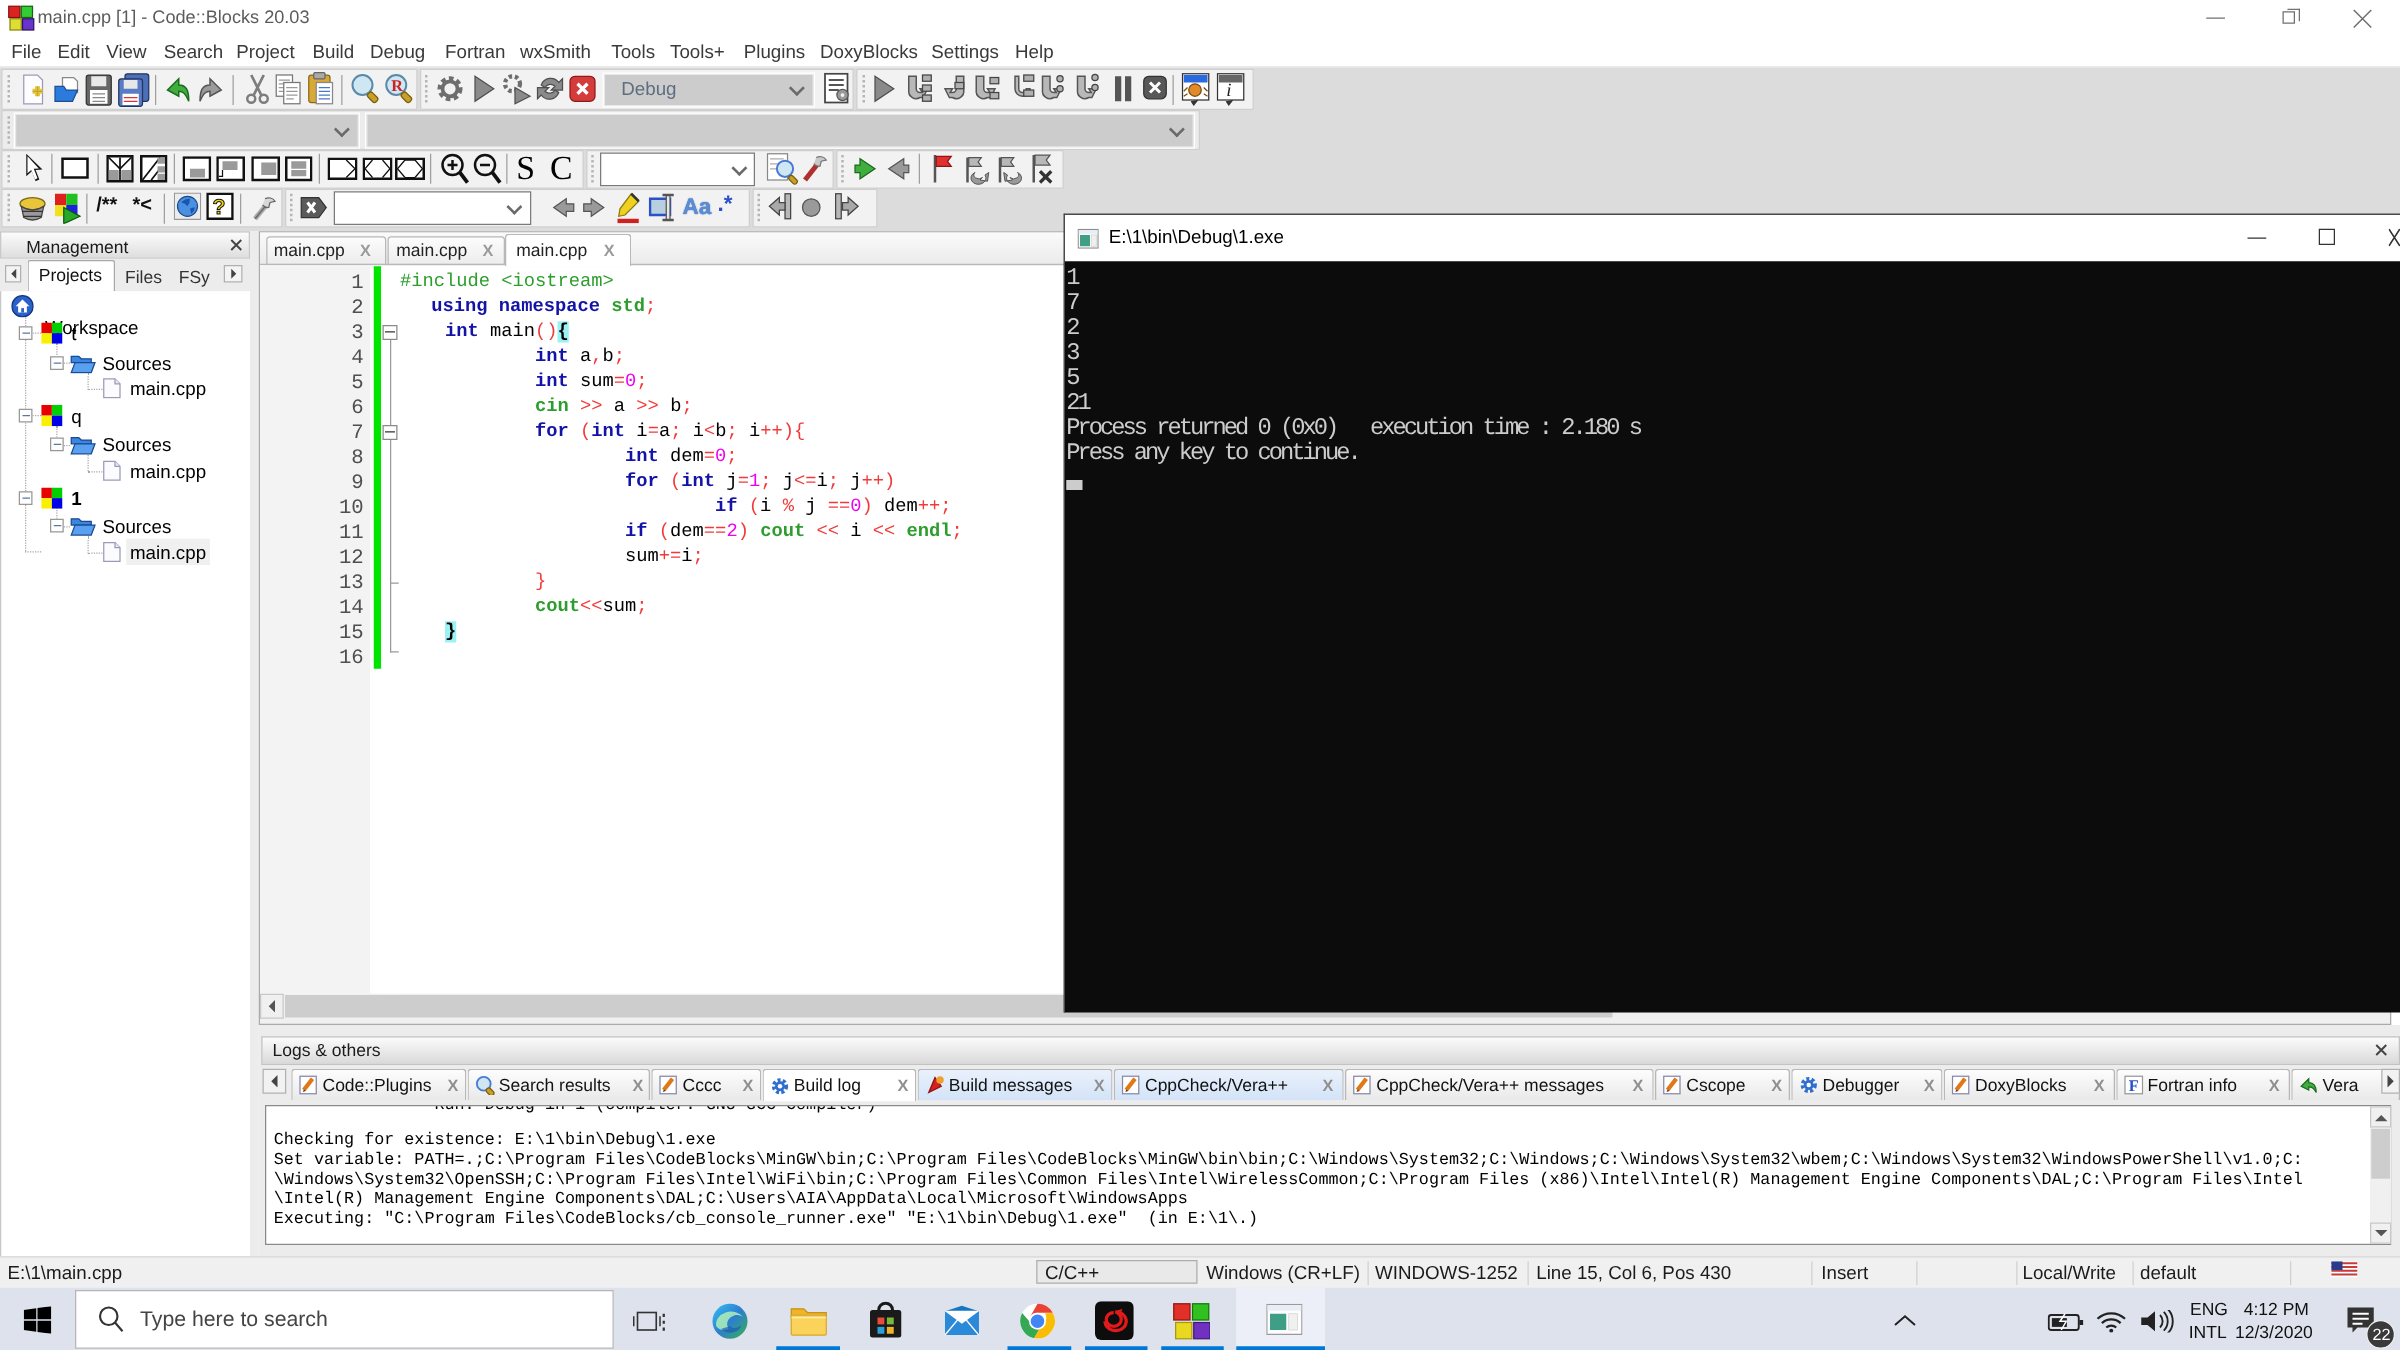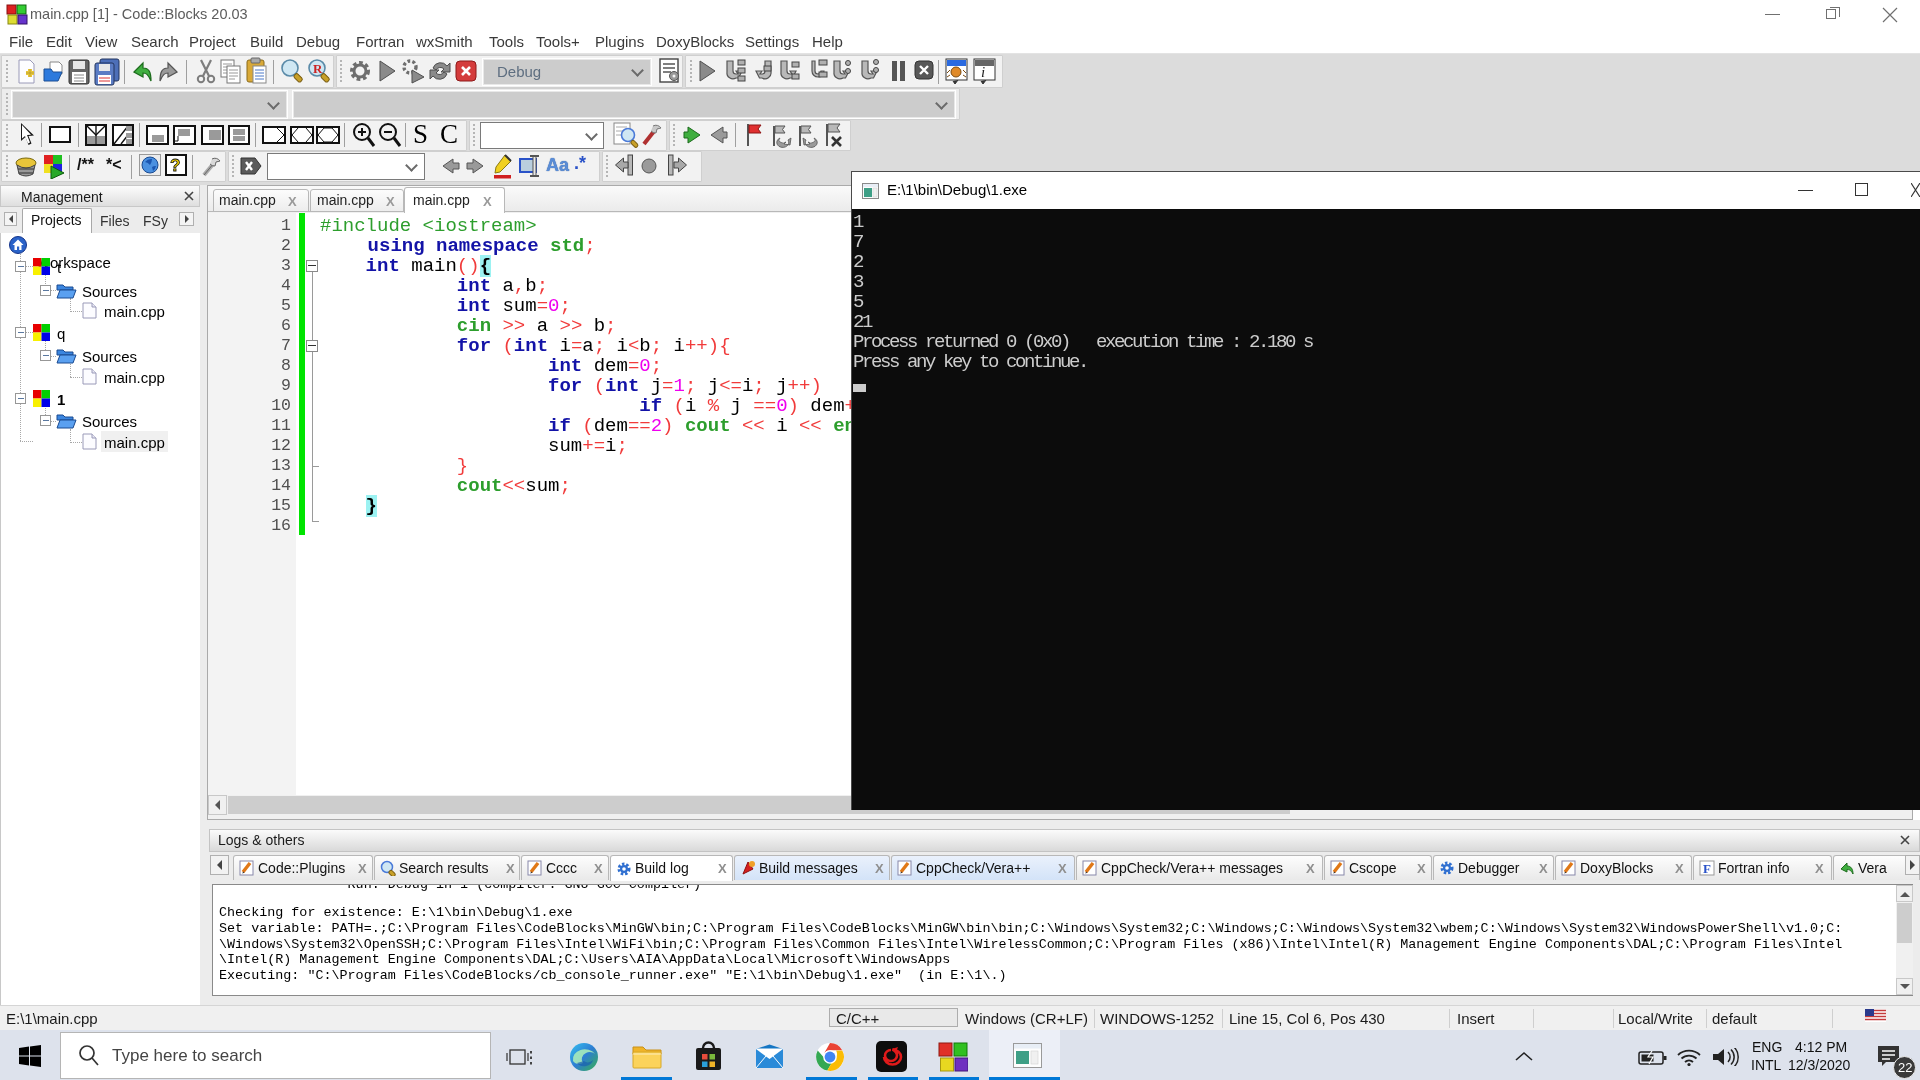--- a/index.html
+++ b/index.html
@@ -1,20 +1,20 @@
 <!DOCTYPE html>
 <html><head>
 <meta charset="utf-8">
 <style>
 *{margin:0;padding:0;box-sizing:border-box}
 html,body{width:1920px;height:1080px;overflow:hidden}
 body{font-family:"Liberation Sans",sans-serif;position:relative;background:#fff}
 .abs{position:absolute}
 .mono{font-family:"Liberation Mono",monospace}
-.cl{white-space:pre;font-family:"Liberation Mono",monospace;font-size:19px;line-height:20px;height:20px;color:#000}
+.cl{white-space:pre;font-family:"Liberation Mono",monospace;font-size:15px;line-height:20px;height:20px;color:#000}
 .k{color:#1313a7;font-weight:bold}
 .g{color:#2d9e2d}
 .gb{color:#2d9e2d;font-weight:bold}
 .r{color:#f13b3b}
 .m{color:#ef00ef}
 .tbpanel{position:absolute;background:#f2f2f2;border:1px solid #cfcfcf;border-radius:1px}
 .grip{position:absolute;width:3px;border-left:2px dotted #b5b5b5;height:22px}
 .sep{position:absolute;width:1px;background:#9f9f9f;height:24px}
 .combo{position:absolute;background:#ccc;border:1px solid #e8e8e8;outline:1px solid #fff}
 .chev{position:absolute;width:9px;height:9px;border-left:2px solid #6a6a6a;border-bottom:2px solid #6a6a6a;transform:rotate(-45deg)}
@@ -576,21 +576,21 @@
 <div class="abs" style="left:305px;top:213px;width:15px;height:582px;background:#fff"></div>
 <div class="abs" style="left:312px;top:272px;width:1px;height:250px;background:#9a9a9a"></div>
 <div class="abs" style="left:312px;top:466px;width:7px;height:1px;background:#9a9a9a"></div>
 <div class="abs" style="left:312px;top:521px;width:7px;height:1px;background:#9a9a9a"></div>
 <div class="abs" style="left:306px;top:260px;width:12px;height:12px;background:#fff;border:1px solid #8a8a8a"></div>
 <div class="abs" style="left:308px;top:265px;width:8px;height:1px;background:#333"></div>
 <div class="abs" style="left:306px;top:340px;width:12px;height:12px;background:#fff;border:1px solid #8a8a8a"></div>
 <div class="abs" style="left:308px;top:345px;width:8px;height:1px;background:#333"></div>
 
 <div class="cl abs" style="left:320px;top:216px"><span class="g">#include &lt;iostream&gt;</span></div>
-<div class="cl abs" style="left:322px;top:236px">    <span class="k">using</span> <span class="k">namespace</span> <span class="gb">std</span><span class="r">;</span></div>
+<div class="cl abs" style="left:309px;top:236px">    <span class="k">using</span> <span class="k">namespace</span> <span class="gb">std</span><span class="r">;</span></div>
 <div class="cl abs" style="left:320px;top:256px">    <span class="k">int</span> main<span class="r">()</span><span style="background:#9cf2f2;font-weight:bold">{</span></div>
 <div class="cl abs" style="left:320px;top:276px">            <span class="k">int</span> a<span class="r">,</span>b<span class="r">;</span></div>
 <div class="cl abs" style="left:320px;top:296px">            <span class="k">int</span> sum<span class="r">=</span><span class="m">0</span><span class="r">;</span></div>
 <div class="cl abs" style="left:320px;top:316px">            <span class="gb">cin</span> <span class="r">&gt;&gt;</span> a <span class="r">&gt;&gt;</span> b<span class="r">;</span></div>
 <div class="cl abs" style="left:320px;top:336px">            <span class="k">for</span> <span class="r">(</span><span class="k">int</span> i<span class="r">=</span>a<span class="r">;</span> i<span class="r">&lt;</span>b<span class="r">;</span> i<span class="r">++){</span></div>
 <div class="cl abs" style="left:320px;top:356px">                    <span class="k">int</span> dem<span class="r">=</span><span class="m">0</span><span class="r">;</span></div>
 <div class="cl abs" style="left:320px;top:376px">                    <span class="k">for</span> <span class="r">(</span><span class="k">int</span> j<span class="r">=</span><span class="m">1</span><span class="r">;</span> j<span class="r">&lt;=</span>i<span class="r">;</span> j<span class="r">++)</span></div>
 <div class="cl abs" style="left:320px;top:396px">                            <span class="k">if</span> <span class="r">(</span>i <span class="r">%</span> j <span class="r">==</span><span class="m">0</span><span class="r">)</span> dem<span class="r">++;</span></div>
 <div class="cl abs" style="left:320px;top:416px">                    <span class="k">if</span> <span class="r">(</span>dem<span class="r">==</span><span class="m">2</span><span class="r">)</span> <span class="gb">cout</span> <span class="r">&lt;&lt;</span> i <span class="r">&lt;&lt;</span> <span class="gb">endl</span><span class="r">;</span></div>
 <div class="cl abs" style="left:320px;top:436px">                    sum<span class="r">+=</span>i<span class="r">;</span></div>

